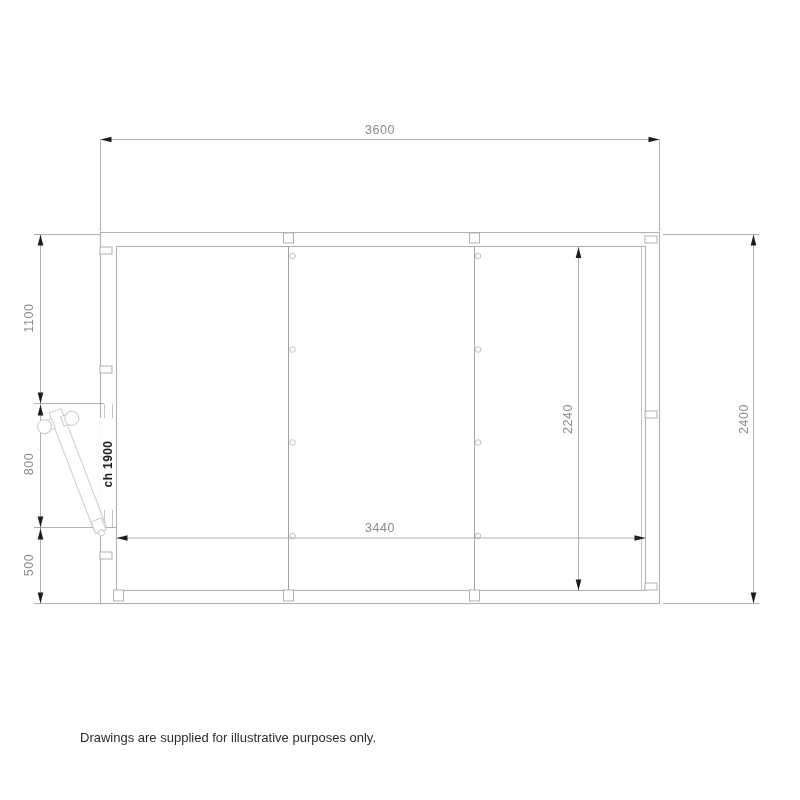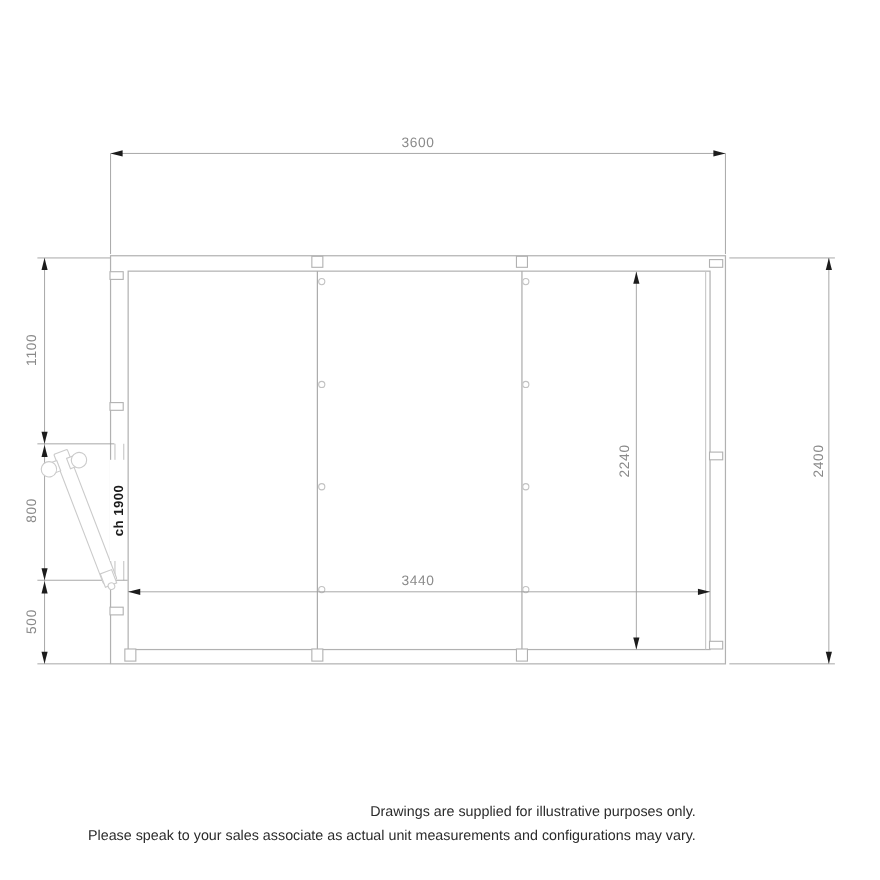--- a/index.html
+++ b/index.html
@@ -1,16 +1,16 @@
 <!DOCTYPE html>
 <html><head>
 <meta charset="utf-8">
 <style>
   html,body{margin:0;padding:0;background:#ffffff;width:800px;height:800px;overflow:hidden;}
-  #canvas{position:relative;width:800px;height:800px;background:#ffffff;font-family:"Liberation Sans",sans-serif;text-align:right;}
+  #canvas{position:relative;width:800px;height:800px;background:#ffffff;font-family:"Liberation Sans",sans-serif;}
   svg{position:absolute;left:0;top:0;}
   .wall{stroke:#b1b1b1;stroke-width:1.1;fill:none;}
   .thin{stroke:#c6c6c6;stroke-width:1;fill:none;}
   .divider{stroke:#a3a3a3;stroke-width:1;fill:none;}
   .dim{stroke:#9c9c9c;stroke-width:0.8;fill:none;}
   .arrow{fill:#1c1c1c;stroke:none;}
   .notch{fill:#ffffff;stroke:#b1b1b1;stroke-width:1;}
   .screw{fill:#ffffff;stroke:#c2c2c2;stroke-width:1;}
   .door{fill:#ffffff;stroke:#cbcbcb;stroke-width:1;}
   .dimtext{fill:#8a8a8a;font-size:12.5px;letter-spacing:0.6px;font-family:"Liberation Sans",sans-serif;}
@@ -119,16 +119,15 @@
     </g>
 
     <g>
       <rect x="100" y="418" width="15" height="92" fill="#ffffff"></rect>
       <text class="annotext" x="112" y="464" text-anchor="middle" transform="rotate(-90 112 464)">ch 1900</text>
     </g>
   </svg>
 
   <div id="disclaimer">
     <div>Drawings are supplied for illustrative purposes only.</div>
-    <div>Please speak to your sales associate as actual unit measurements and configurations may vary.</div>
   </div>
 
 </div>
 
 </body></html>

